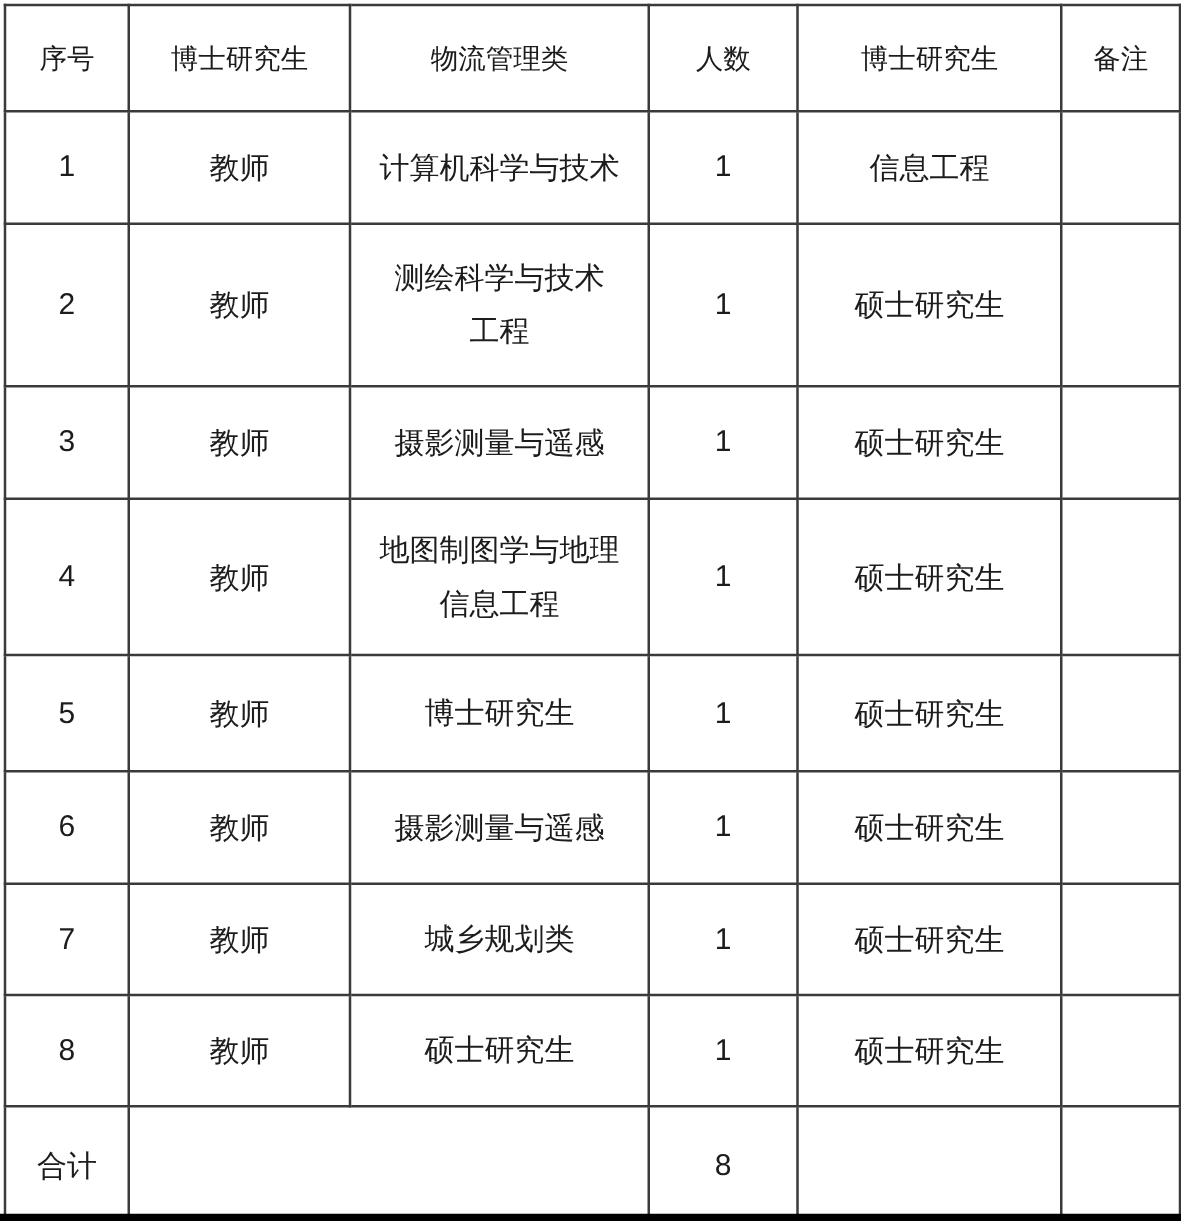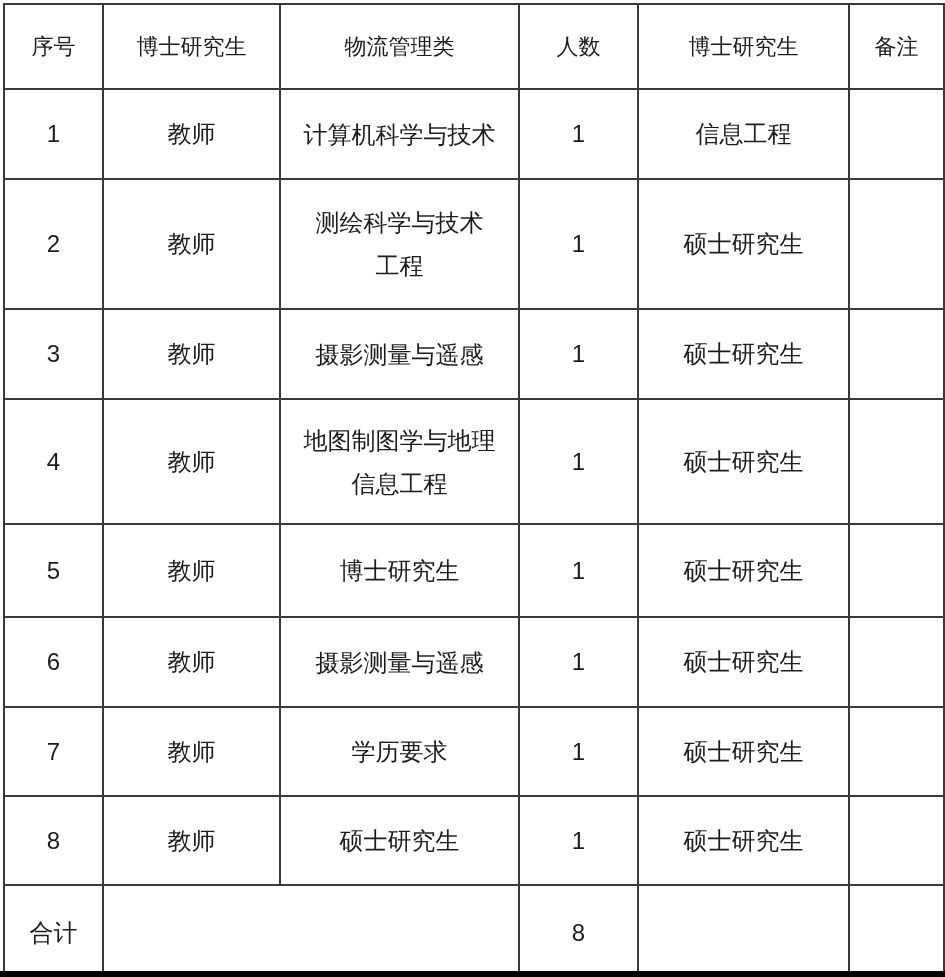--- a/index.html
+++ b/index.html
@@ -132,21 +132,21 @@
       <td>教师</td>
       <td class="major-cell">摄影测量与遥感</td>
       <td>1</td>
       <td>硕士研究生</td>
       <td></td>
     </tr>
 
     <tr style="height:89px">
       <td>7</td>
       <td>教师</td>
-      <td class="major-cell">学历要求</td>
+      <td class="major-cell">城乡规划类</td>
       <td>1</td>
       <td>硕士研究生</td>
       <td></td>
     </tr>
 
     <tr style="height:89px">
       <td>8</td>
       <td>教师</td>
       <td class="major-cell">硕士研究生</td>
       <td>1</td>

